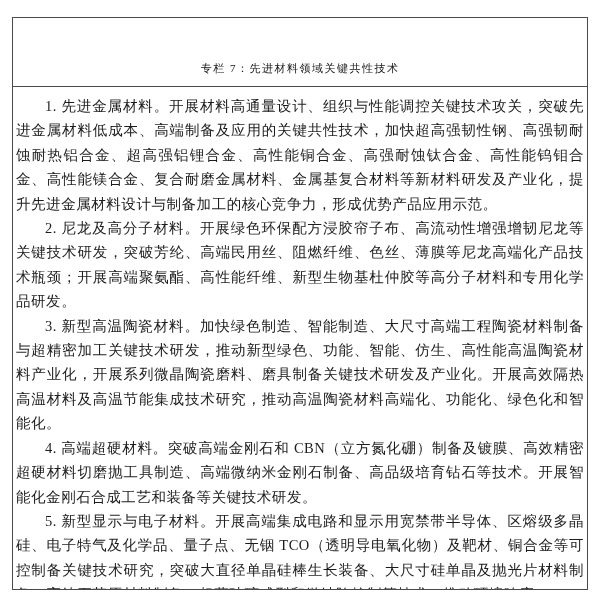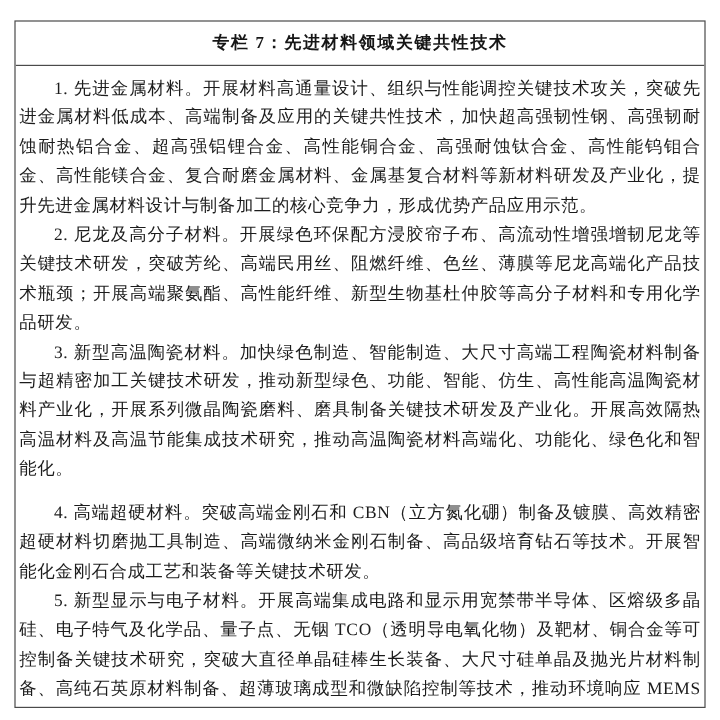--- a/index.html
+++ b/index.html
@@ -24,40 +24,41 @@
     box-sizing: border-box;
     background: #ffffff;
     overflow: hidden;
   }
   .column-title {
     height: 36px;
     border-bottom: 1.5px solid #4a4a4a;
     display: flex;
     align-items: center;
     justify-content: center;
-    font-weight: bold;
-    font-size: 14px;
+    font-weight: normal;
+    font-size: 11px;
     letter-spacing: 1.5px;
     color: #161616;
+    margin-top: 32px;
   }
   .column-body {
     padding: 7px 3px 0 3px;
     font-size: 14.5px;
     line-height: 24.4px;
     letter-spacing: 0.55px;
     text-align: justify;
     text-justify: inter-character;
     color: #1c1c1c;
   }
   .column-body p {
     margin: 0;
     text-indent: 2em;
   }
   .column-body p.gap-before {
-    margin-top: 12px;
+    margin-top: 0;
   }
 </style>
 </head>
 <body>
 
 <div class="column-box">
   <div class="column-title">专栏 7：先进材料领域关键共性技术</div>
   <div class="column-body">
     <p>1. 先进金属材料。开展材料高通量设计、组织与性能调控关键技术攻关，突破先进金属材料低成本、高端制备及应用的关键共性技术，加快超高强韧性钢、高强韧耐蚀耐热铝合金、超高强铝锂合金、高性能铜合金、高强耐蚀钛合金、高性能钨钼合金、高性能镁合金、复合耐磨金属材料、金属基复合材料等新材料研发及产业化，提升先进金属材料设计与制备加工的核心竞争力，形成优势产品应用示范。</p>
     <p>2. 尼龙及高分子材料。开展绿色环保配方浸胶帘子布、高流动性增强增韧尼龙等关键技术研发，突破芳纶、高端民用丝、阻燃纤维、色丝、薄膜等尼龙高端化产品技术瓶颈；开展高端聚氨酯、高性能纤维、新型生物基杜仲胶等高分子材料和专用化学品研发。</p>

